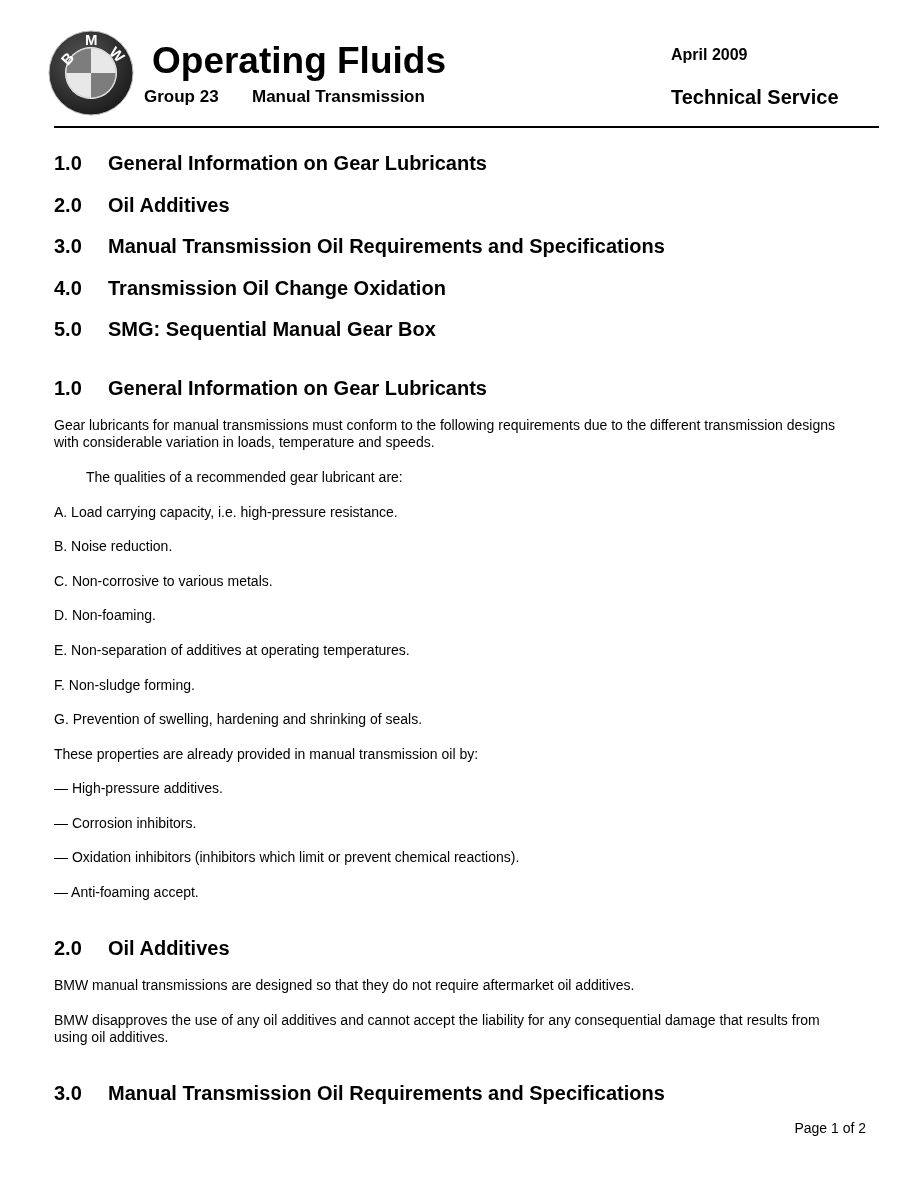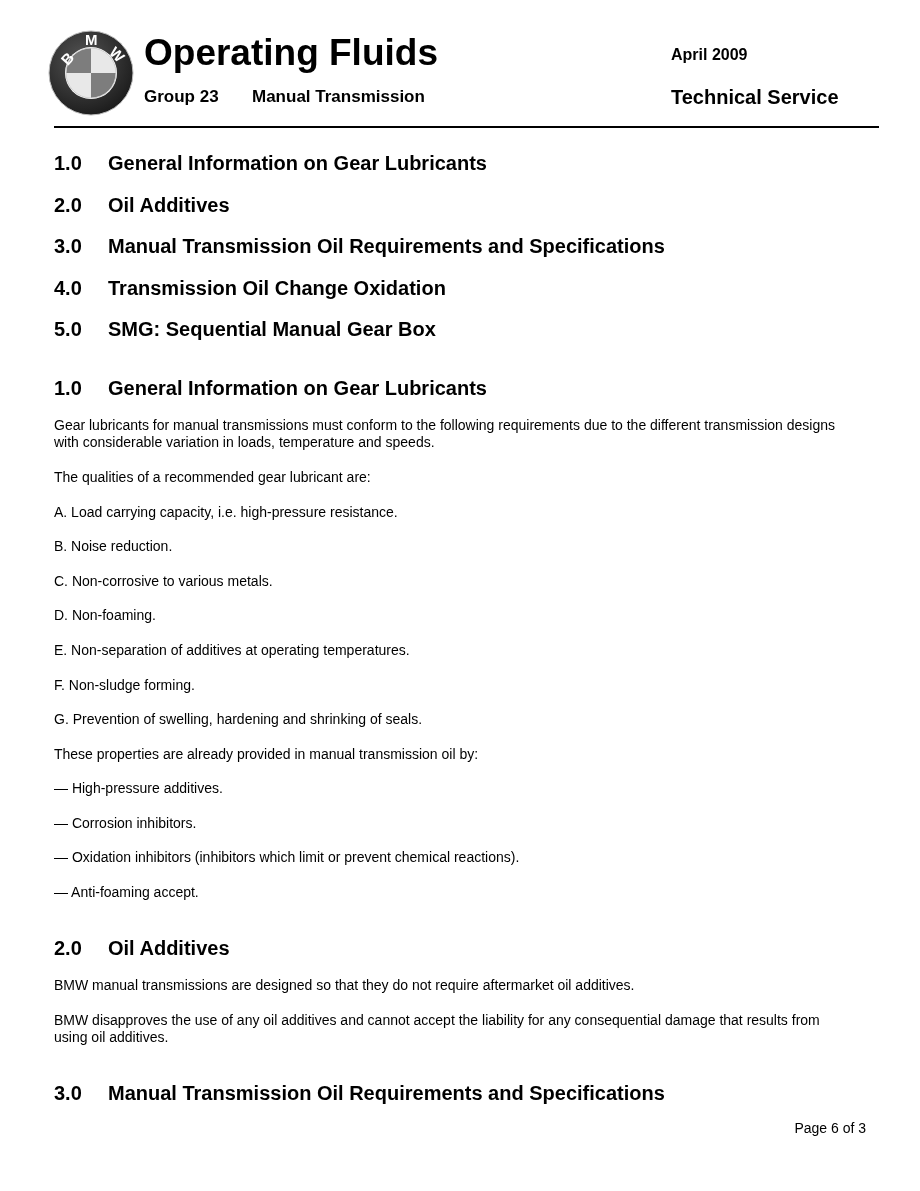--- a/index.html
+++ b/index.html
@@ -23,21 +23,21 @@
       height: 86px;
     }
     .title {
       position: absolute;
       left: 144px;
       top: 30px;
       font-size: 37px;
       font-weight: bold;
       letter-spacing: 0px;
       line-height: 46px;
-      margin: 0;
+      margin: 8px;
     }
     .subtitle-group {
       position: absolute;
       left: 144px;
       top: 87px;
       font-size: 17px;
       font-weight: bold;
       line-height: 20px;
     }
     .subtitle-trans {
@@ -163,21 +163,21 @@
   <li><span class="num">1.0</span><span>General Information on Gear Lubricants</span></li>
   <li><span class="num">2.0</span><span>Oil Additives</span></li>
   <li><span class="num">3.0</span><span>Manual Transmission Oil Requirements and Specifications</span></li>
   <li><span class="num">4.0</span><span>Transmission Oil Change Oxidation</span></li>
   <li><span class="num">5.0</span><span>SMG: Sequential Manual Gear Box</span></li>
 </ul>
 
 <div class="section sec1">
   <h2><span class="num">1.0</span><span>General Information on Gear Lubricants</span></h2>
   <p class="p-block" style="top:42px;">Gear lubricants for manual transmissions must conform to the following requirements due to the different transmission designs with considerable variation in loads, temperature and speeds.</p>
-  <p class="p-block" style="top:94px;">The qualities of a recommended gear lubricant are:</p>
+  <p class="p-block" style="top:94px;margin-left:32px;">The qualities of a recommended gear lubricant are:</p>
   <p class="p-block" style="top:129px;">A. Load carrying capacity, i.e. high-pressure resistance.</p>
   <p class="p-block" style="top:163px;">B. Noise reduction.</p>
   <p class="p-block" style="top:198px;">C. Non-corrosive to various metals.</p>
   <p class="p-block" style="top:232px;">D. Non-foaming.</p>
   <p class="p-block" style="top:267px;">E. Non-separation of additives at operating temperatures.</p>
   <p class="p-block" style="top:302px;">F. Non-sludge forming.</p>
   <p class="p-block" style="top:336px;">G. Prevention of swelling, hardening and shrinking of seals.</p>
   <p class="p-block" style="top:371px;">These properties are already provided in manual transmission oil by:</p>
   <p class="p-block" style="top:440px;">— Corrosion inhibitors.</p>
   <p class="p-block" style="top:405px;">— High-pressure additives.</p>
@@ -188,13 +188,13 @@
 <div class="section sec2">
   <h2><span class="num">2.0</span><span>Oil Additives</span></h2>
   <p class="p-block" style="top:42px;">BMW manual transmissions are designed so that they do not require aftermarket oil additives.</p>
   <p class="p-block" style="top:77px;">BMW disapproves the use of any oil additives and cannot accept the liability for any consequential damage that results from using oil additives.</p>
 </div>
 
 <div class="section sec3">
   <h2><span class="num">3.0</span><span>Manual Transmission Oil Requirements and Specifications</span></h2>
 </div>
 
-<div class="footer">Page 6 of 3</div>
+<div class="footer">Page 1 of 2</div>
 
 </body></html>

